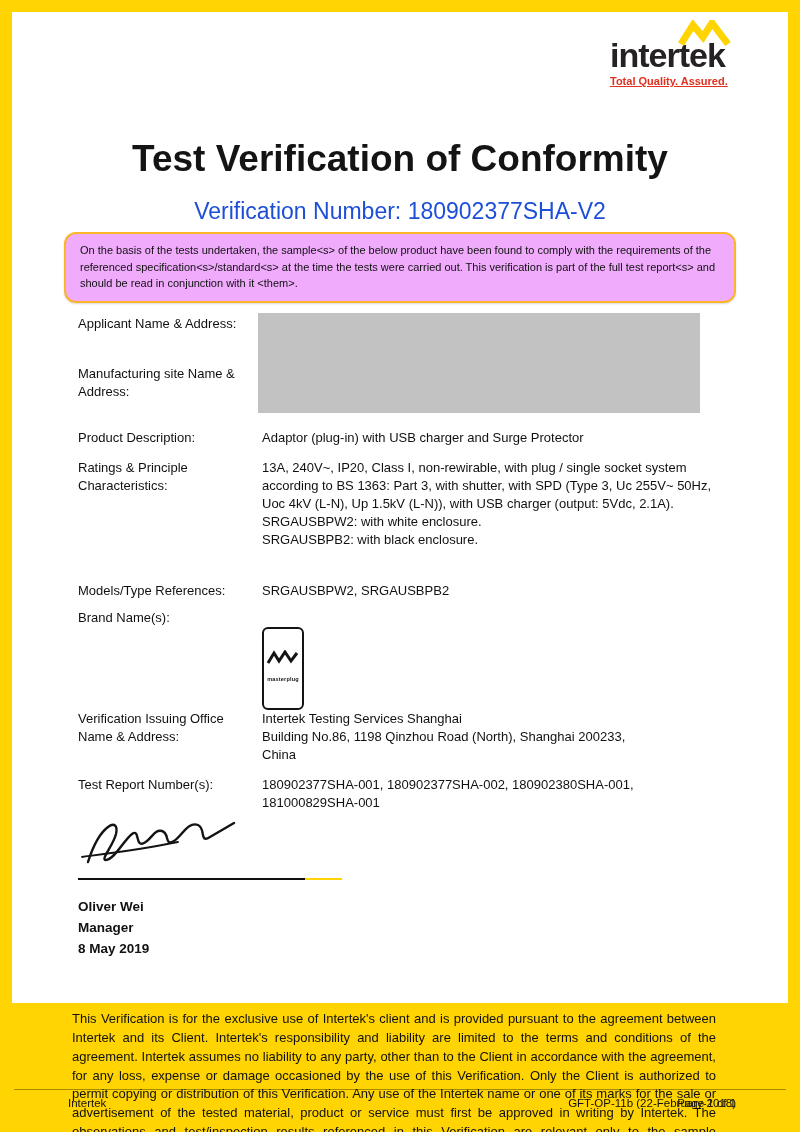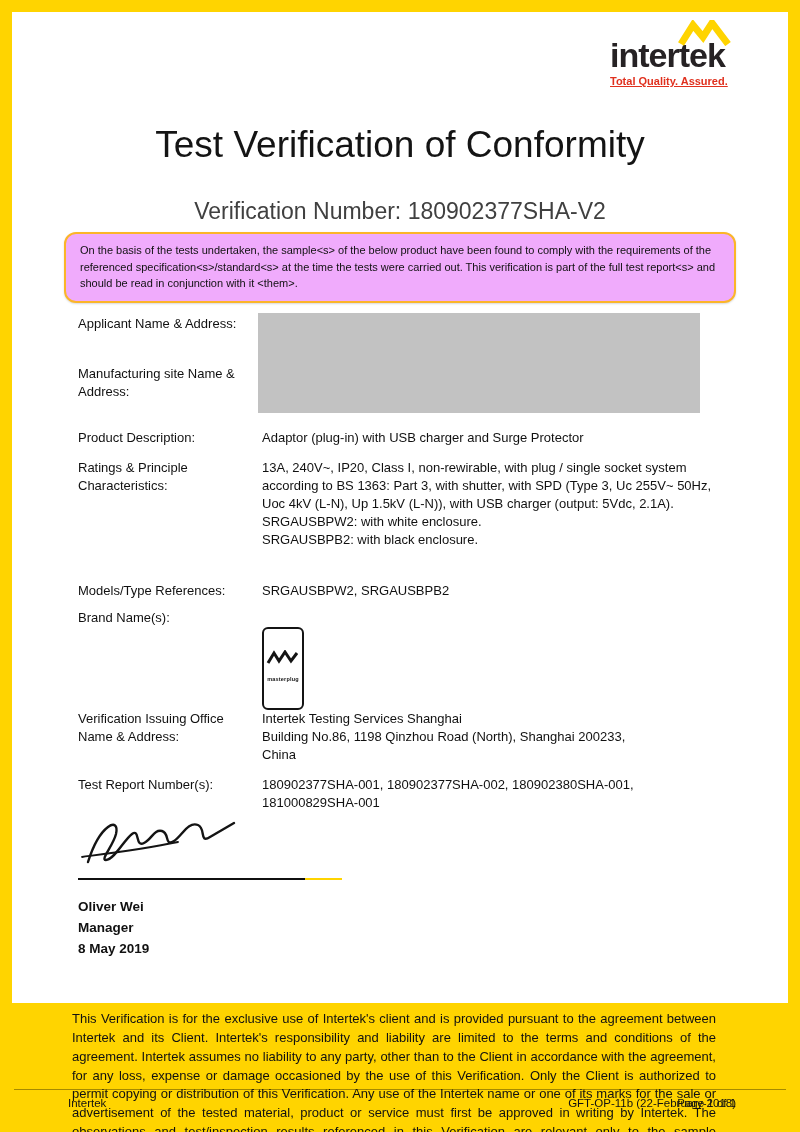--- a/index.html
+++ b/index.html
@@ -29,28 +29,28 @@
   }
   .logo-tagline {
     margin-top:3px;
     font-size:11px; font-weight:700;
     color:#E0301E;
     text-decoration:underline;
   }
 
   
   .title {
-    position:absolute; top:112px; left:0; right:0;
+    position:absolute; top:126px; left:0; right:0;
     text-align:center;
-    font-size:37px; font-weight:400; color:#141414;
+    font-size:37px; font-weight:700; color:#141414;
   }
   .vnum {
     position:absolute; top:186px; left:0; right:0;
     text-align:center;
-    font-size:23px; font-weight:400; color:#404040;
+    font-size:23px; font-weight:400; color:#1d4ed8;
   }
 
   
   .intro {
     position:absolute; top:220px; left:52px; right:52px;
     background:#f0abfc;
     border:2px solid #FBB529;
     border-radius:12px;
     box-shadow:0 1px 2px rgba(0,0,0,0.15);
     padding:8px 14px 9px 14px;

